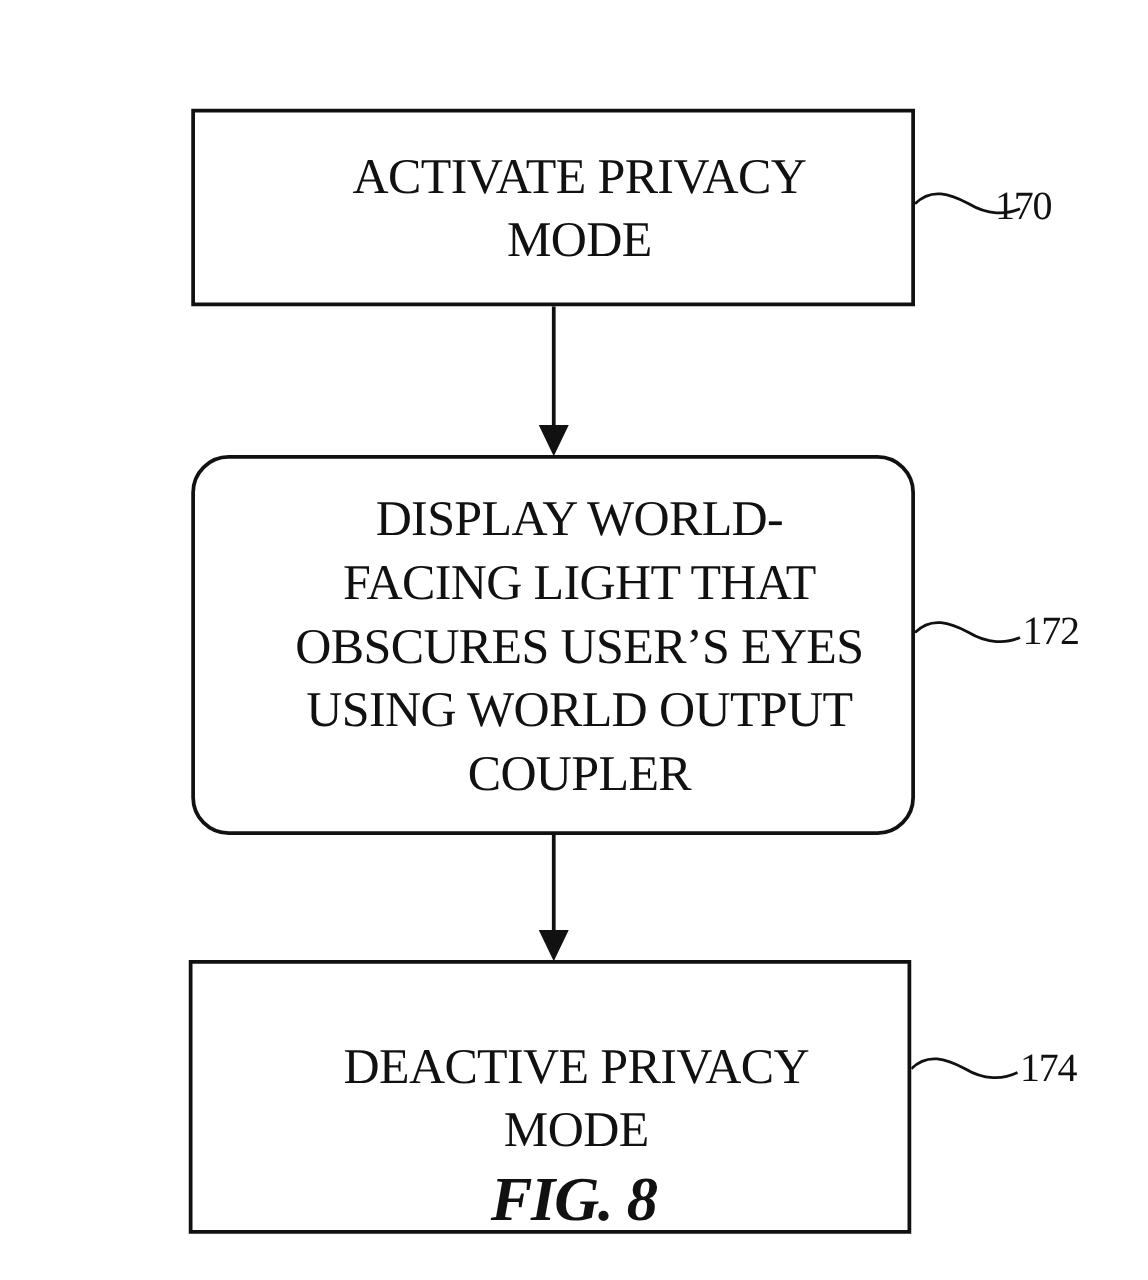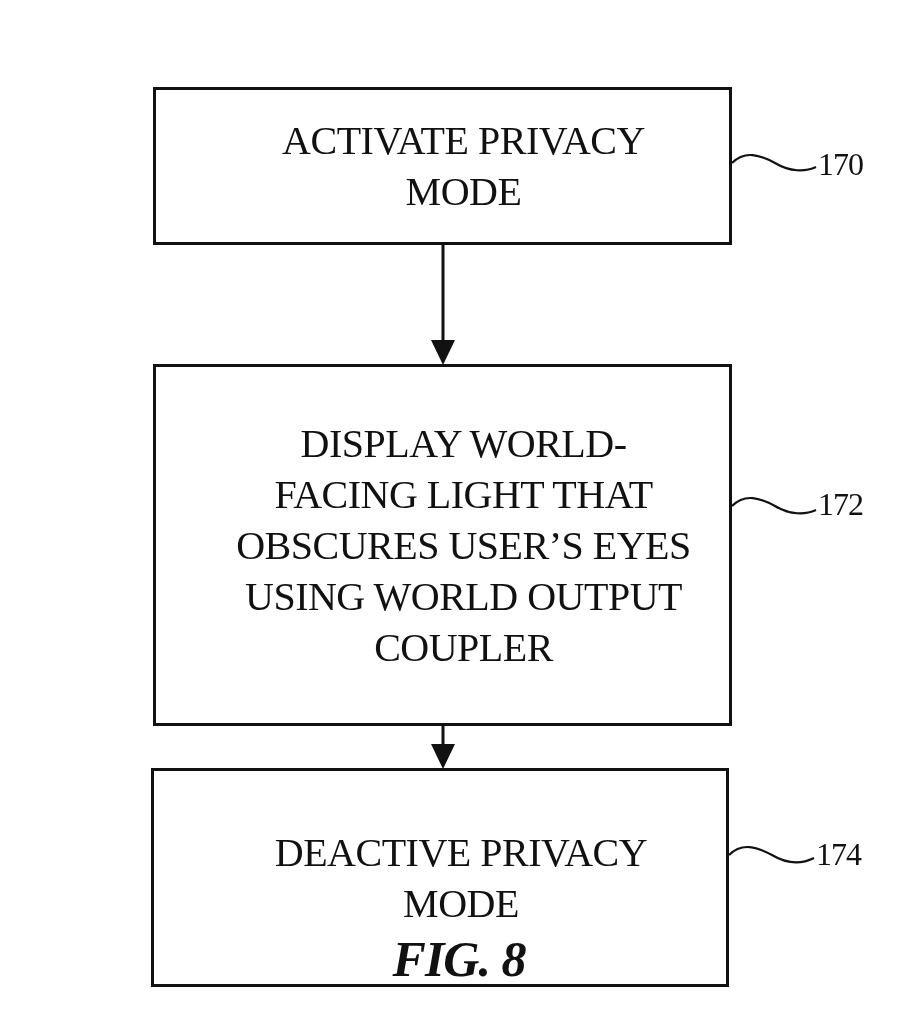--- a/index.html
+++ b/index.html
@@ -3,24 +3,24 @@
 <meta charset="utf-8">
 <style>
   html, body { margin: 0; padding: 0; background: #ffffff; }
   body { width: 918px; height: 1024px; position: relative; overflow: hidden;
          font-family: "Liberation Serif", "DejaVu Serif", serif; color: #111; }
   .box { position: absolute; border: 3px solid #111; box-sizing: border-box;
          display: flex; align-items: center; justify-content: center; text-align: center;
          background: #fff; padding-left: 42px; }
   .box-text { font-size: 40px; line-height: 51px; letter-spacing: -0.5px; white-space: pre-line; }
   #b1 { left: 153px; top: 87px; width: 579px; height: 158px; }
-  #b2 { left: 153px; top: 364px; width: 579px; height: 362px; }
+  #b2 { left: 153px; top: 364px; width: 579px; height: 304px; border-radius: 30px; }
   #b3 { left: 151px; top: 768px; width: 578px; height: 219px; }
   .ref { position: absolute; font-size: 32px; letter-spacing: -1px; }
-  #r1 { left: 818px; top: 146px; }
+  #r1 { left: 796px; top: 146px; }
   #r2 { left: 818px; top: 486px; }
   #r3 { left: 816px; top: 836px; }
   svg.overlay { position: absolute; left: 0; top: 0; width: 918px; height: 1024px; pointer-events: none; }
   .caption { position: absolute; left: 0; width: 918px; top: 930px; text-align: center;
              font-size: 50px; font-weight: bold; font-style: italic; letter-spacing: -1px; }
 </style>
 </head>
 <body>
 
 <svg class="overlay" viewBox="0 0 918 1024">

